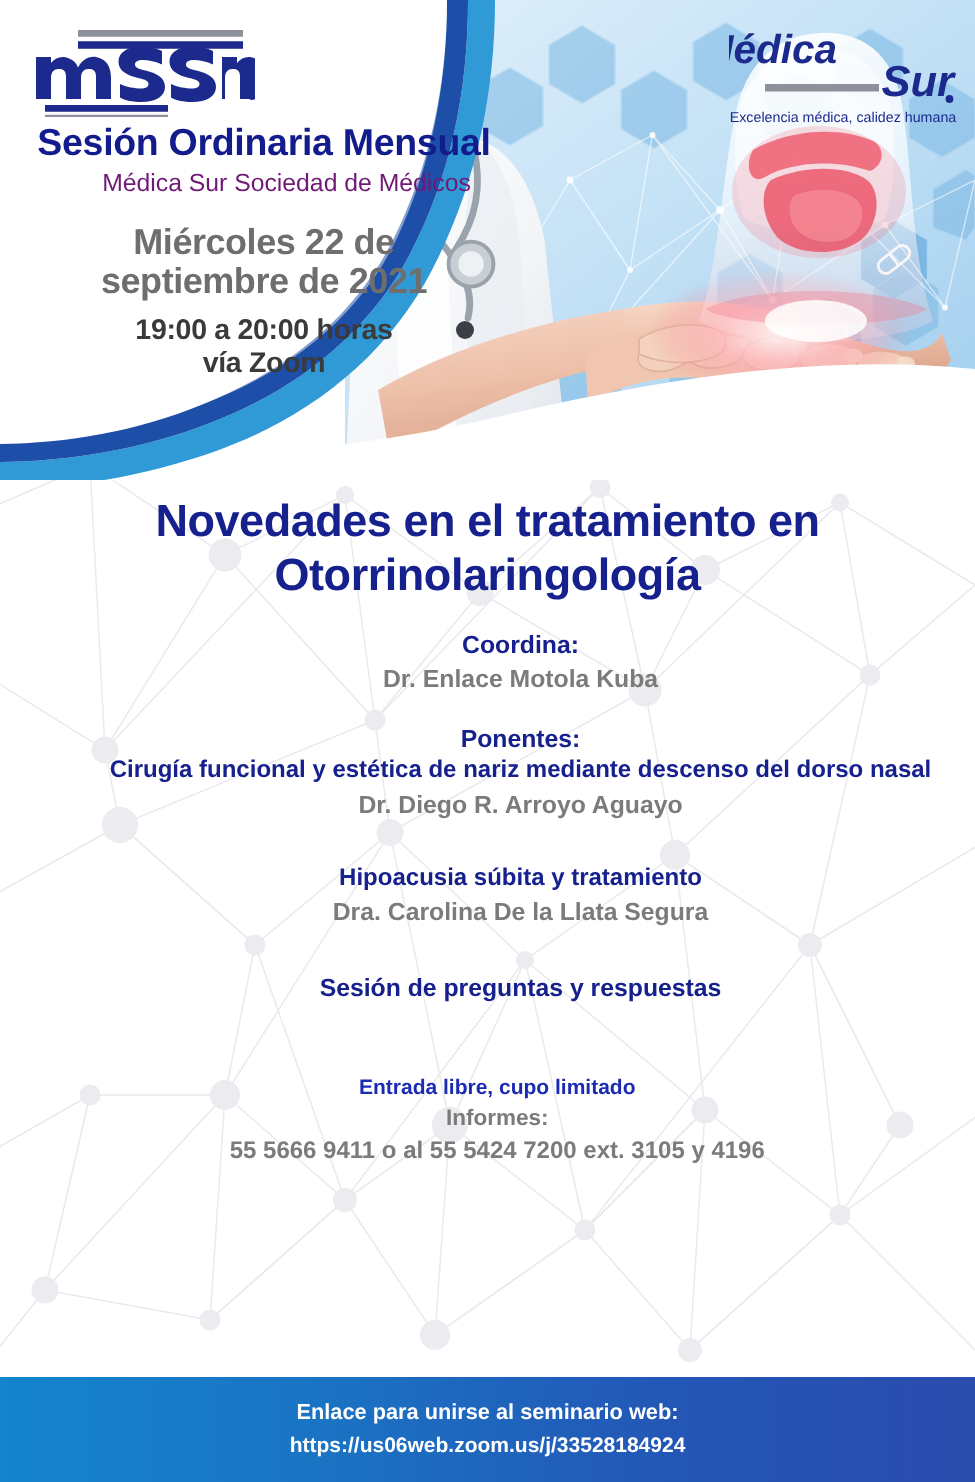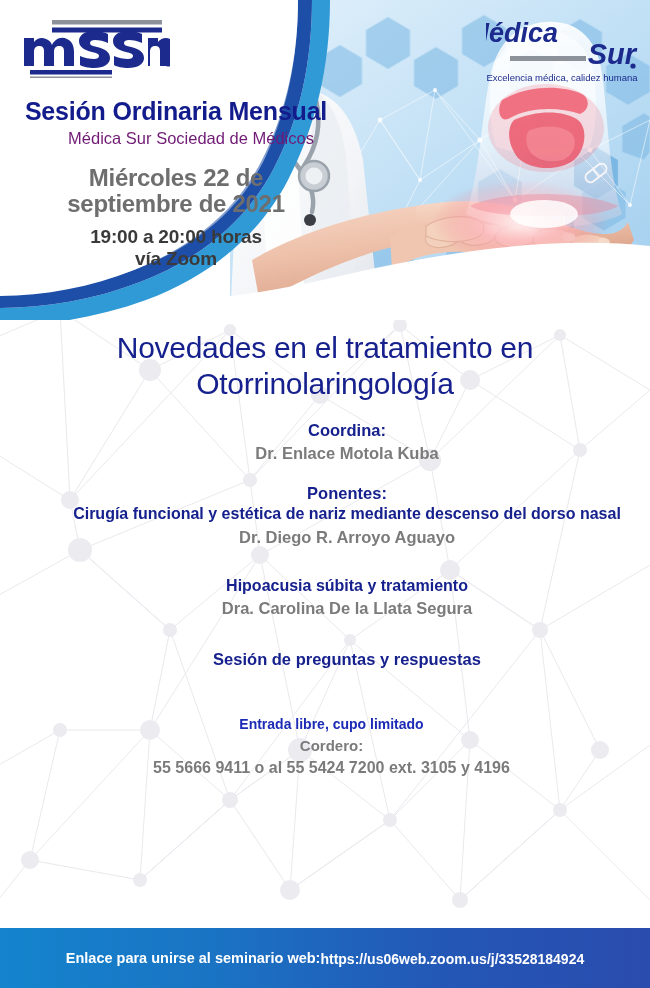--- a/index.html
+++ b/index.html
@@ -12,44 +12,44 @@
   
   .header{position:absolute;left:0;top:0;width:650px;height:320px;z-index:1;overflow:hidden;}
   .hdr-photo{position:absolute;right:0;top:0;width:420px;height:320px;overflow:hidden;}
   .hdr-white{position:absolute;left:0;top:0;width:650px;height:320px;z-index:6;pointer-events:none;}
 
   
   .mssm-logo{position:absolute;left:22px;top:20px;width:148px;z-index:8;}
   .ms-logo{position:absolute;right:12px;top:14px;width:152px;z-index:8;}
 
   
-  .hdr-text{position:absolute;left:0;top:98px;width:352px;text-align:center;z-index:8;}
+  .hdr-text{position:absolute;left:0;top:82px;width:352px;text-align:center;z-index:8;}
   .t-session{font-size:25px;font-weight:bold;color:#131c8c;letter-spacing:-.2px;line-height:1.1;}
   .t-society{font-size:16.5px;color:#701a75;margin-top:3px;line-height:1.15;padding-left:30px;}
   .t-date{margin-top:18px;font-size:24px;font-weight:bold;color:#6e6e6e;line-height:1.08;letter-spacing:-.3px;}
   .t-time{margin-top:9px;font-size:19px;font-weight:bold;color:#3a3a3a;line-height:1.13;letter-spacing:-.2px;}
 
   
   .body-wrap{position:absolute;left:0;top:330px;width:650px;z-index:3;text-align:center;}
-  .main-title{font-size:30px;font-weight:normal;color:#16218e;line-height:1.2;letter-spacing:-.3px;padding:0 40px;}
+  .main-title{font-size:30px;font-weight:bold;color:#16218e;line-height:1.2;letter-spacing:-.3px;padding:0 40px;}
   .blk{margin-top:18px;padding-left:44px;}
   .lbl{font-size:16.5px;font-weight:bold;color:#16218e;line-height:1.3;}
   .nm{font-size:16.5px;font-weight:bold;color:#7b7b7b;line-height:1.3;margin-top:2px;}
   .talk{font-size:16px;font-weight:bold;color:#16218e;line-height:1.3;padding:0 14px;}
   .grp{margin-top:27px;}
   .qa{margin-top:30px;font-size:16.5px;font-weight:bold;color:#16218e;}
   .info{margin-top:46px;padding-left:13px;}
   .info-free{font-size:14px;font-weight:bold;color:#1c2bb5;line-height:1.35;}
   .info-lbl{font-size:15px;font-weight:bold;color:#7b7b7b;line-height:1.35;margin-top:2px;}
   .info-tel{font-size:16px;font-weight:bold;color:#7b7b7b;line-height:1.35;margin-top:1px;}
 
   
-  .footer{position:absolute;left:0;bottom:0;width:650px;height:60px;z-index:5;
+  .footer{position:absolute;left:0;bottom:0;width:650px;height:70px;z-index:5;
           background:linear-gradient(90deg,#1484cd 0%,#1a74c4 32%,#2357b6 68%,#2a4cae 100%);
-          display:flex;align-items:center;justify-content:center;}
+          display:flex;flex-direction:column;align-items:center;justify-content:center;}
   .f-lbl{font-size:14.5px;font-weight:bold;color:#ffffff;line-height:1.3;}
   .f-url{font-size:14px;font-weight:bold;color:#ffffff;line-height:1.35;margin-top:2px;}
 </style>
 </head>
 <body>
 
 <div id="poster">
 
   <svg class="net-bg" viewBox="0 0 650 630" preserveAspectRatio="none">
     <g stroke="#e9e9ee" stroke-width="1" fill="none">
@@ -348,21 +348,21 @@
       <div class="grp">
         <div class="talk">Hipoacusia súbita y tratamiento</div>
         <div class="nm">Dra. Carolina De la Llata Segura</div>
       </div>
 
       <div class="qa">Sesión de preguntas y respuestas</div>
     </div>
 
     <div class="info">
       <div class="info-free">Entrada libre, cupo limitado</div>
-      <div class="info-lbl">Cordero:</div>
+      <div class="info-lbl">Informes:</div>
       <div class="info-tel">55 5666 9411 o al 55 5424 7200 ext. 3105 y 4196</div>
     </div>
   </div>
 
   <div class="footer">
     <div class="f-lbl">Enlace para unirse al seminario web:</div>
     <div class="f-url">https://us06web.zoom.us/j/33528184924</div>
   </div>
 
 </div>

